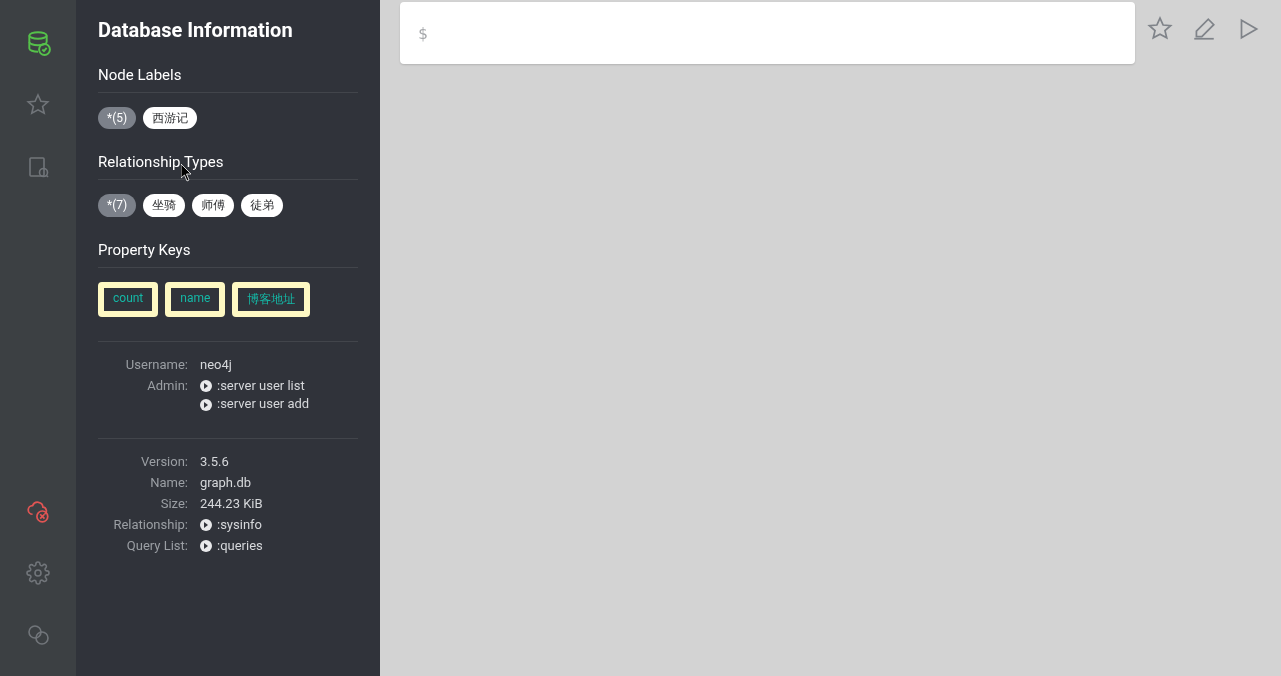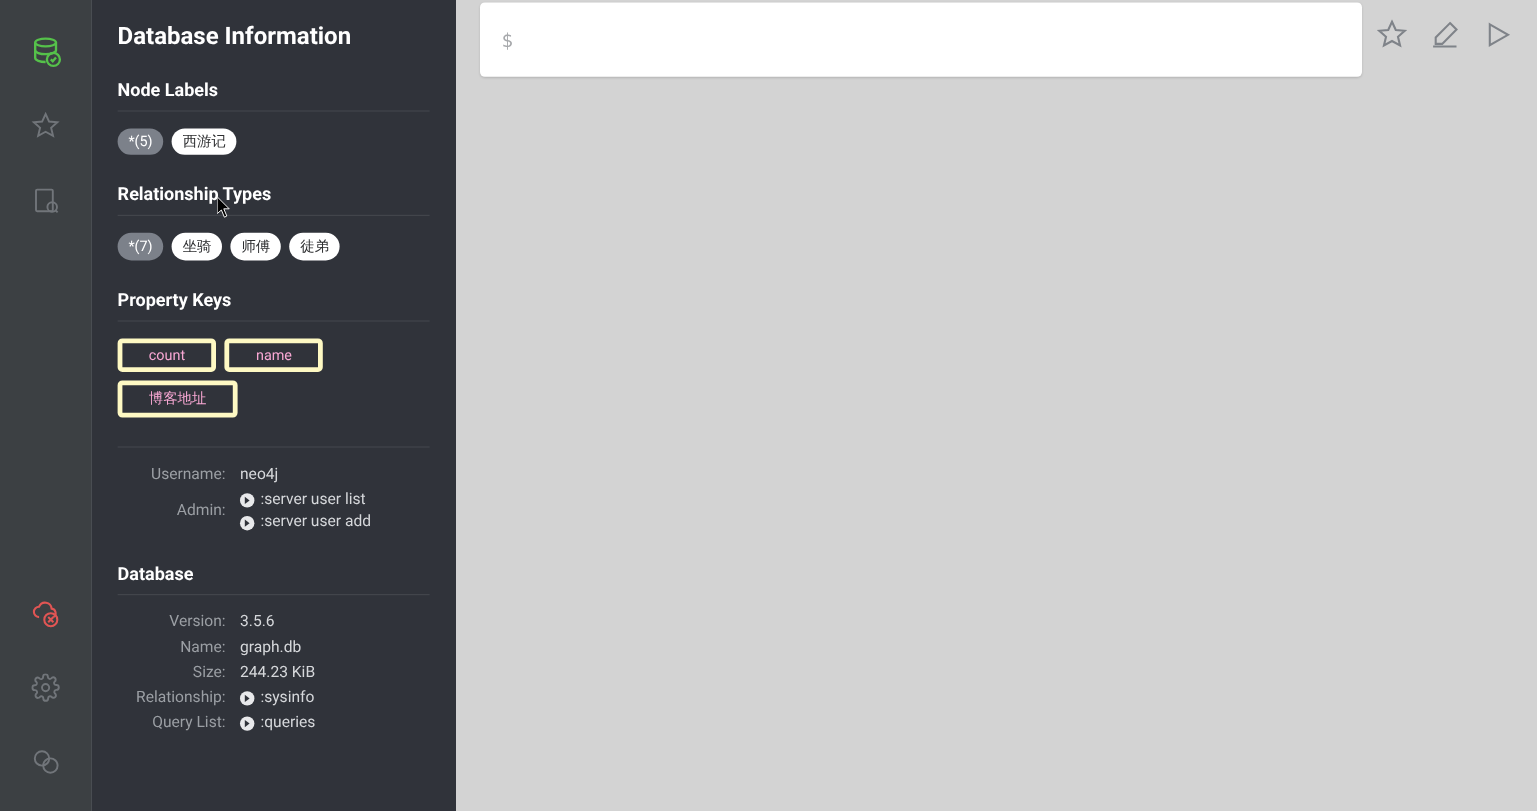--- a/index.html
+++ b/index.html
@@ -3,28 +3,28 @@
 <meta charset="utf-8">
 <style>
 *{box-sizing:border-box;margin:0;padding:0}
 body{font-family:-apple-system,BlinkMacSystemFont,"Segoe UI",Roboto,Helvetica,Arial,sans-serif;background:#d3d3d3;width:1281px;height:676px;overflow:hidden;display:flex}
 .rail{width:76px;height:676px;background:#3c4043;display:flex;flex-direction:column;align-items:center;padding-top:12px;flex-shrink:0}
 .rail-top{display:flex;flex-direction:column;align-items:center;gap:0}
 .rail-bot{margin-top:auto;display:flex;flex-direction:column;align-items:center;gap:0;padding-bottom:10px}
 .rail-ico{width:76px;height:62px;display:flex;align-items:center;justify-content:center;cursor:pointer}
 .side{width:304px;height:676px;background:#30333a;color:#dfe1e4;padding:16px 22px 20px 22px;flex-shrink:0;overflow:auto}
 .side h1{font-size:20px;font-weight:700;color:#fff;margin:2px 0 24px 0}
-.sect{font-size:15px;font-weight:700;color:#fff;margin:0 0 8px 0}
+.sect{font-size:15px;font-weight:400;color:#fff;margin:0 0 8px 0}
 .hr{height:1px;background:#42454b;margin:4px 0 14px 0}
 .chips{display:flex;flex-wrap:wrap;gap:7px;margin-bottom:24px}
 .chip{background:#ffffff;color:#2e2f31;font-size:12px;padding:4px 9px;border-radius:12px;cursor:pointer;line-height:1.2}
 .chip-dark{background:#7c818a;color:#fff}
-.chip-border{background:transparent;color:#f9a8d4;font-size:12px;padding:3px 22px;border:4px solid #fef9c3;border-radius:4px;cursor:pointer}
+.chip-border{background:transparent;color:#14b8a6;font-size:12px;padding:3px 9px;border:6px solid #fef9c3;border-radius:4px;cursor:pointer}
 .kvlist{display:flex;flex-direction:column;gap:2px;margin-bottom:24px}
-.kv{display:flex;align-items:center;font-size:13px;line-height:1.45}
+.kv{display:flex;align-items:flex-start;font-size:13px;line-height:1.45}
 .kv .k{width:102px;text-align:right;color:#9b9fa4;padding-right:12px;flex-shrink:0}
 .kv .v{color:#d6d8db;display:flex;flex-direction:column}
 .cmd{display:flex;align-items:center;gap:5px;cursor:pointer;color:#d6d8db}
 .play{width:12px;height:12px;border-radius:50%;background:#e8e9eb;position:relative;flex-shrink:0;display:inline-block}
 .play::after{content:"";position:absolute;left:4px;top:3px;border-left:4px solid #30333a;border-top:3px solid transparent;border-bottom:3px solid transparent}
 .main{flex:1;height:676px;background:#d3d3d3;padding:0 20px 0 20px}
 .editor{background:#fff;border-radius:4px;height:62px;box-shadow:0 1px 2px rgba(0,0,0,.15);display:flex;align-items:center;padding:0 18px;margin-top:2px}
 .editor-wrap{display:flex;align-items:flex-start;gap:12px}
 .editor-container{flex:1}
 .prompt{color:#a7a9ac;font-family:Menlo,Consolas,monospace;font-size:16px}
@@ -125,21 +125,20 @@
             <span>:server user list</span>
           </span>
         <span class="cmd">
             <span class="play"></span>
             <span>:server user add</span>
           </span>
       </span>
     </div>
   </div>
 
-  <div class="sect">Database</div>
   <div class="hr"></div>
   <div class="kvlist">
     <div class="kv">
         <span class="k">Version:</span>
         <span class="v">3.5.6</span>
       </div>
     <div class="kv">
         <span class="k">Name:</span>
         <span class="v">graph.db</span>
       </div>

